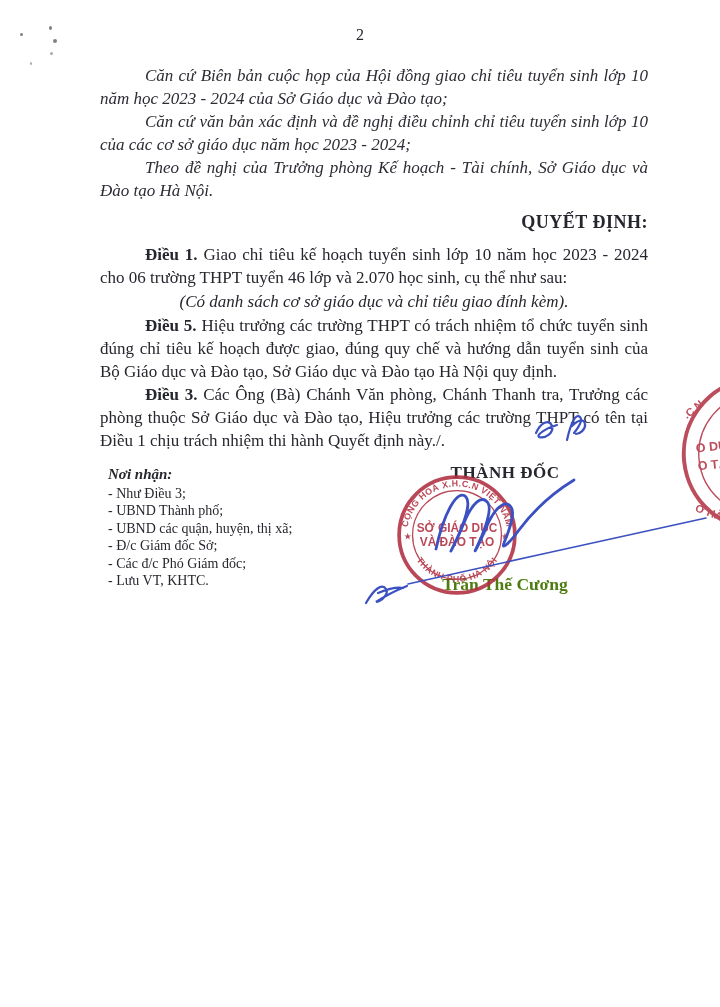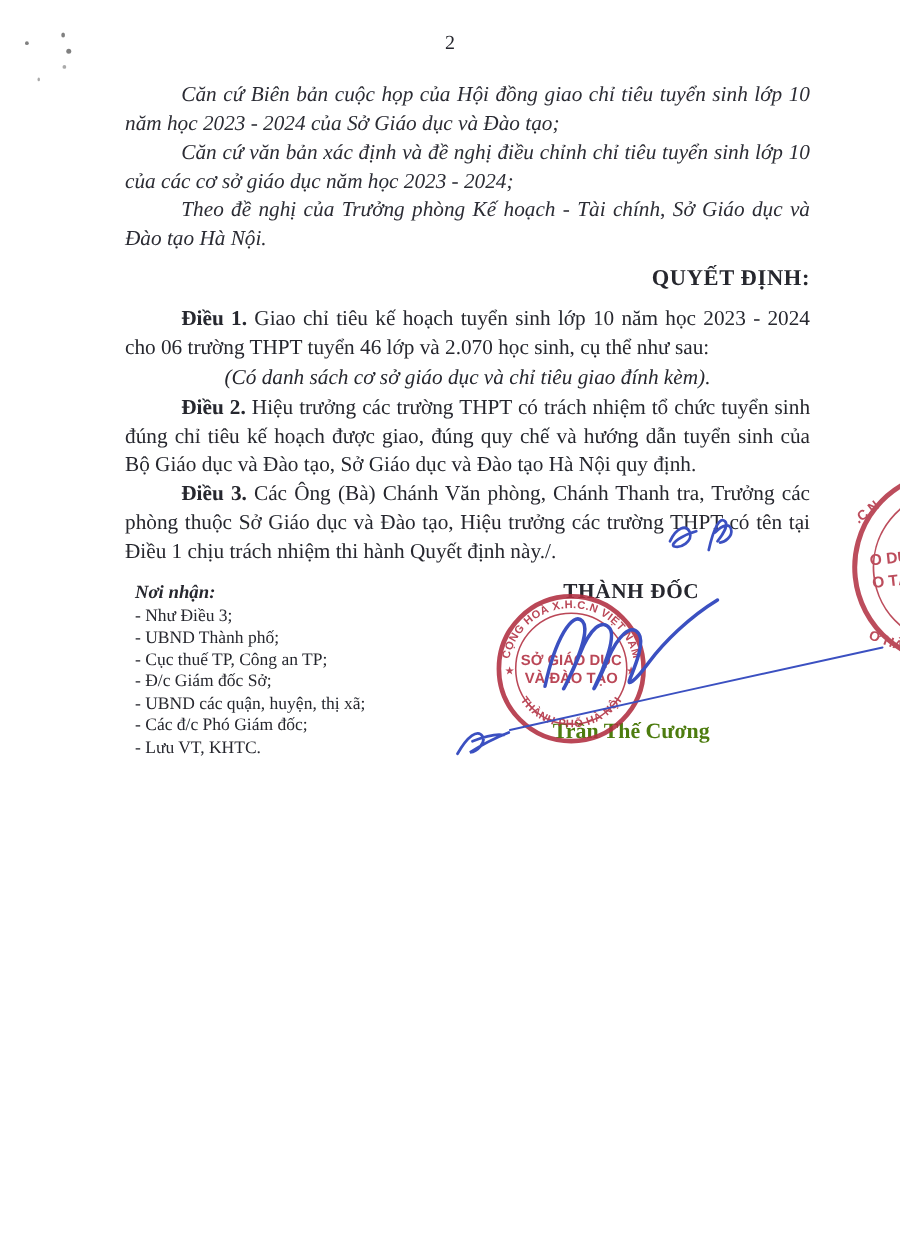--- a/index.html
+++ b/index.html
@@ -55,32 +55,31 @@
       <p>Căn cứ văn bản xác định và đề nghị điều chỉnh chỉ tiêu tuyển sinh lớp 10 của các cơ sở giáo dục năm học 2023 - 2024;</p>
       <p>Theo đề nghị của Trưởng phòng Kế hoạch - Tài chính, Sở Giáo dục và Đào tạo Hà Nội.</p>
     </div>
 
     <p class="decision-heading">QUYẾT ĐỊNH:</p>
 
     <p class="article"><span class="lbl">Điều 1.</span><span> Giao chỉ tiêu kế hoạch tuyển sinh lớp 10 năm học 2023 - 2024 cho 06 trường THPT tuyển 46 lớp và 2.070 học sinh, cụ thể như sau:</span></p>
 
     <p class="attachment">(Có danh sách cơ sở giáo dục và chỉ tiêu giao đính kèm).</p>
 
-    <p class="article"><span class="lbl">Điều 2.</span><span> Hiệu trưởng các trường THPT có trách nhiệm tổ chức tuyển sinh đúng chỉ tiêu kế hoạch được giao, đúng quy chế và hướng dẫn tuyển sinh của Bộ Giáo dục và Đào tạo, Sở Giáo dục và Đào tạo Hà Nội quy định.</span></p>
+    <p class="article"><span class="lbl">Điều 5.</span><span> Hiệu trưởng các trường THPT có trách nhiệm tổ chức tuyển sinh đúng chỉ tiêu kế hoạch được giao, đúng quy chế và hướng dẫn tuyển sinh của Bộ Giáo dục và Đào tạo, Sở Giáo dục và Đào tạo Hà Nội quy định.</span></p>
 
     <p class="article"><span class="lbl">Điều 3.</span><span> Các Ông (Bà) Chánh Văn phòng, Chánh Thanh tra, Trưởng các phòng thuộc Sở Giáo dục và Đào tạo, Hiệu trưởng các trường THPT có tên tại Điều 1 chịu trách nhiệm thi hành Quyết định này./.</span></p>
   </div>
 
   <div class="recipients">
     <div class="rc-label">Nơi nhận:</div>
     <div class="rc-item">- Như Điều 3;</div>
     <div class="rc-item">- UBND Thành phố;</div>
-    <div class="rc-item">- Cục thuế TP, Công an TP;</div>
+    <div class="rc-item">- UBND các quận, huyện, thị xã;</div>
     <div class="rc-item">- Đ/c Giám đốc Sở;</div>
-    <div class="rc-item">- UBND các quận, huyện, thị xã;</div>
     <div class="rc-item">- Các đ/c Phó Giám đốc;</div>
     <div class="rc-item">- Lưu VT, KHTC.</div>
   </div>
 
   <div class="sig-title">THÀNH ĐỐC</div>
   <div class="sig-name">Trần Thế Cương</div>
 
   <svg class="stamp-svg" viewBox="0 0 120 120">
     <defs>
       <path id="arcTop" d="M 11,62 A 49,49 0 0 1 109,62" fill="none"></path>

